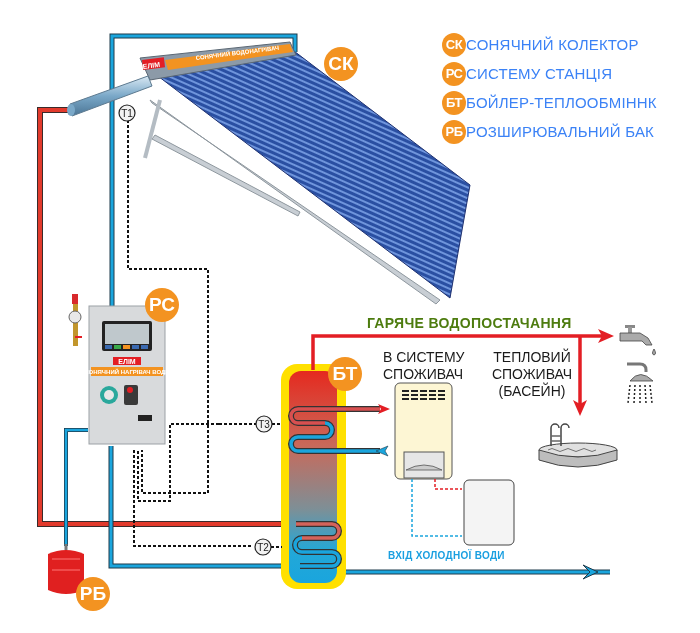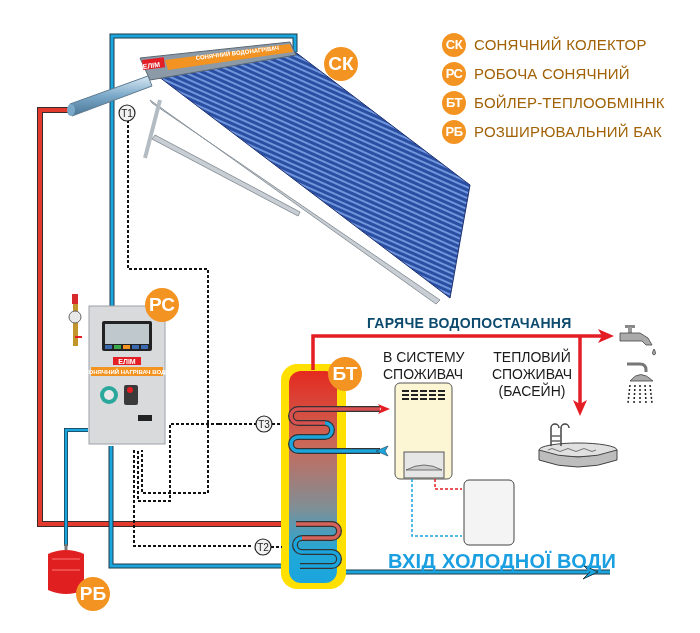--- a/index.html
+++ b/index.html
@@ -2,25 +2,25 @@
 <html><head>
 <meta charset="utf-8">
 <style>
   html, body { margin:0; padding:0; background:#ffffff; }
   body { width:700px; height:633px; position:relative; overflow:hidden; font-family:"Liberation Sans", sans-serif; }
   #stage { position:absolute; left:0; top:0; width:700px; height:633px; }
   svg text { font-family:"Liberation Sans", sans-serif; }
   .legend { position:absolute; left:442px; top:30px; }
   .legend-row { display:flex; align-items:center; height:29px; }
   .badge { width:24px; height:24px; border-radius:50%; background:#f39321; color:#fff; font-weight:bold; font-size:13px; display:flex; align-items:center; justify-content:center; letter-spacing:-0.5px; }
-  .legend-label { margin-left:8px; font-size:15px; color:#a16207; letter-spacing:0.2px; }
+  .legend-label { font-size:15px; color:#3b82f6; letter-spacing:0.2px; }
   .big-badge { position:absolute; width:34px; height:34px; border-radius:50%; background:#f39321; color:#fff; font-weight:bold; font-size:19px; display:flex; align-items:center; justify-content:center; }
   .lbl { position:absolute; font-size:14px; color:#1a1a1a; text-align:left; line-height:17px; }
-  .hot-label { position:absolute; left:367px; top:315px; color:#0c4a6e; font-weight:bold; font-size:14px; letter-spacing:0.3px; }
-  .cold-label { position:absolute; left:388px; top:550px; color:#1a9fe0; font-weight:bold; font-size:20px; letter-spacing:0.3px; }
+  .hot-label { position:absolute; left:367px; top:315px; color:#4d7c0f; font-weight:bold; font-size:14px; letter-spacing:0.3px; }
+  .cold-label { position:absolute; left:388px; top:550px; color:#1a9fe0; font-weight:bold; font-size:10px; letter-spacing:0.3px; }
 </style>
 </head>
 <body>
 
 <svg id="stage" viewBox="0 0 700 633" xmlns="http://www.w3.org/2000/svg">
   <defs>
     <linearGradient id="tankGrad" x1="0" y1="0" x2="0" y2="1">
       <stop offset="0" stop-color="#e52a1f"></stop>
       <stop offset="0.35" stop-color="#c9695a"></stop>
       <stop offset="0.65" stop-color="#7e8f96"></stop>
@@ -245,21 +245,21 @@
 <div class="big-badge" style="left:328px;top:357px;">БТ</div>
 <div class="big-badge" style="left:76px;top:577px;">РБ</div>
 
 <div class="legend">
   <div class="legend-row">
     <div class="badge">СК</div>
     <span class="legend-label">СОНЯЧНИЙ КОЛЕКТОР</span>
   </div>
   <div class="legend-row">
     <div class="badge">РС</div>
-    <span class="legend-label">РОБОЧА СОНЯЧНИЙ</span>
+    <span class="legend-label">СИСТЕМУ СТАНЦІЯ</span>
   </div>
   <div class="legend-row">
     <div class="badge">БТ</div>
     <span class="legend-label">БОЙЛЕР-ТЕПЛООБМІННК</span>
   </div>
   <div class="legend-row">
     <div class="badge">РБ</div>
     <span class="legend-label">РОЗШИРЮВАЛЬНИЙ БАК</span>
   </div>
 </div>

